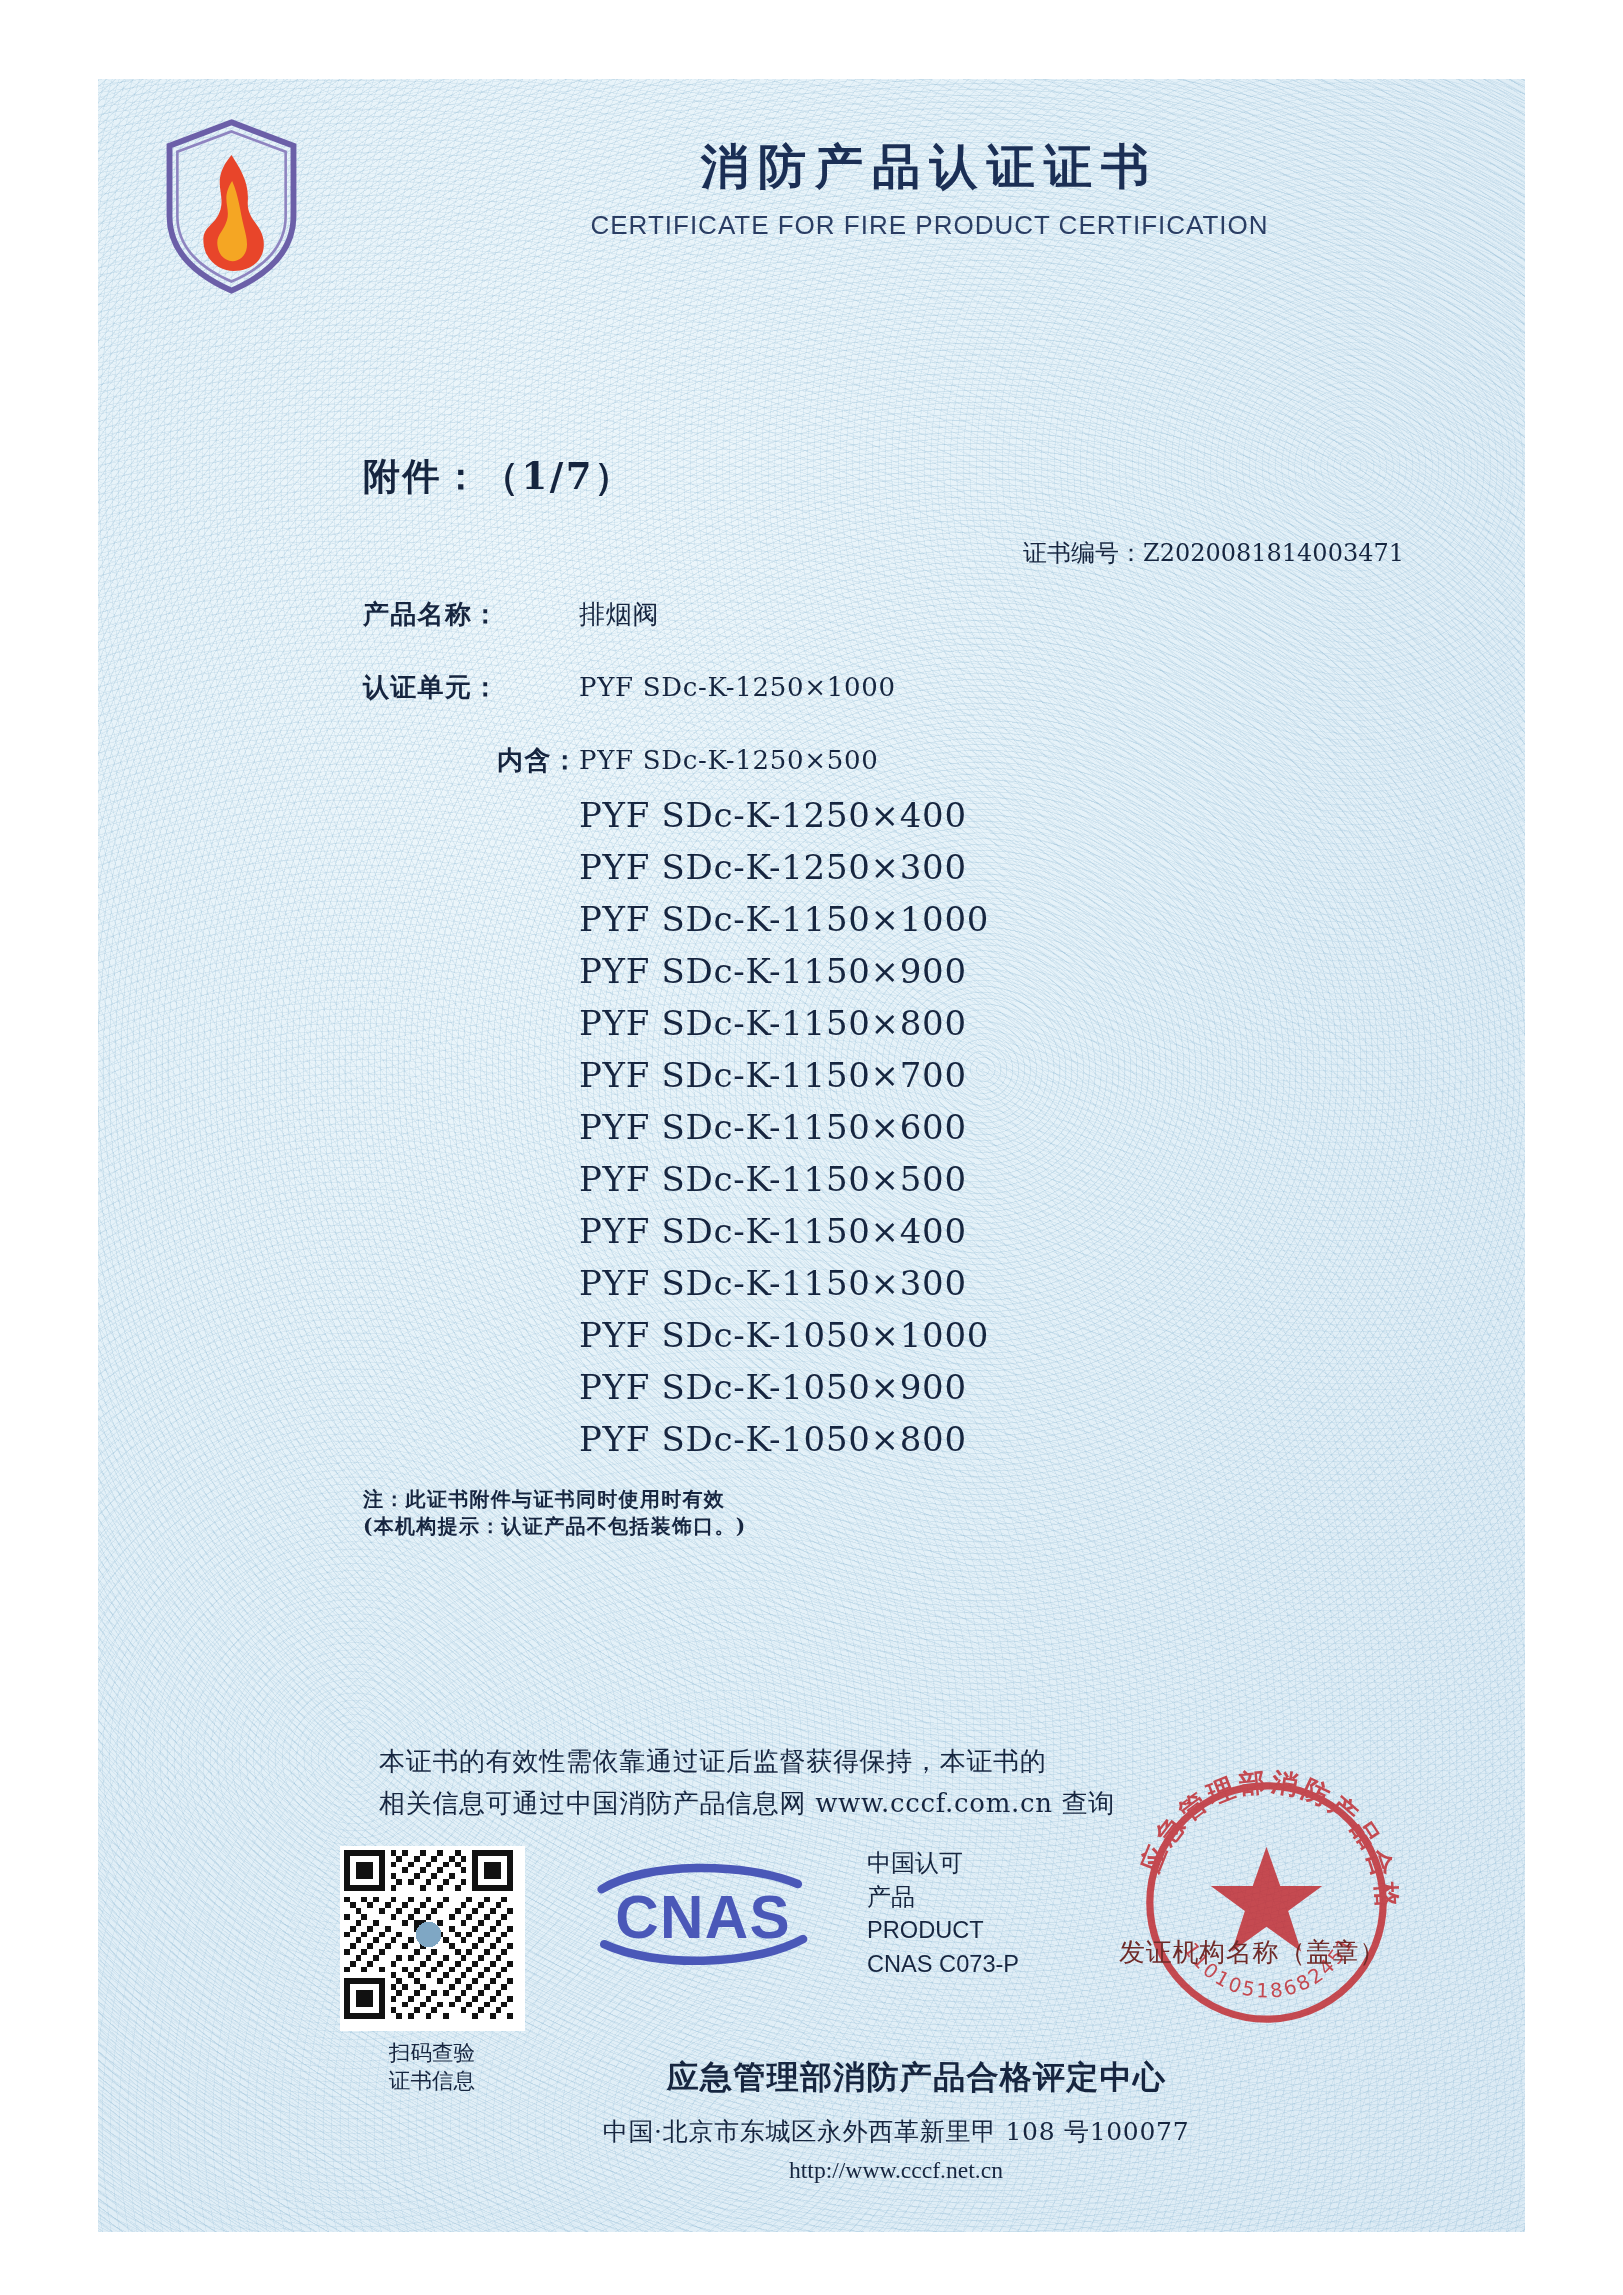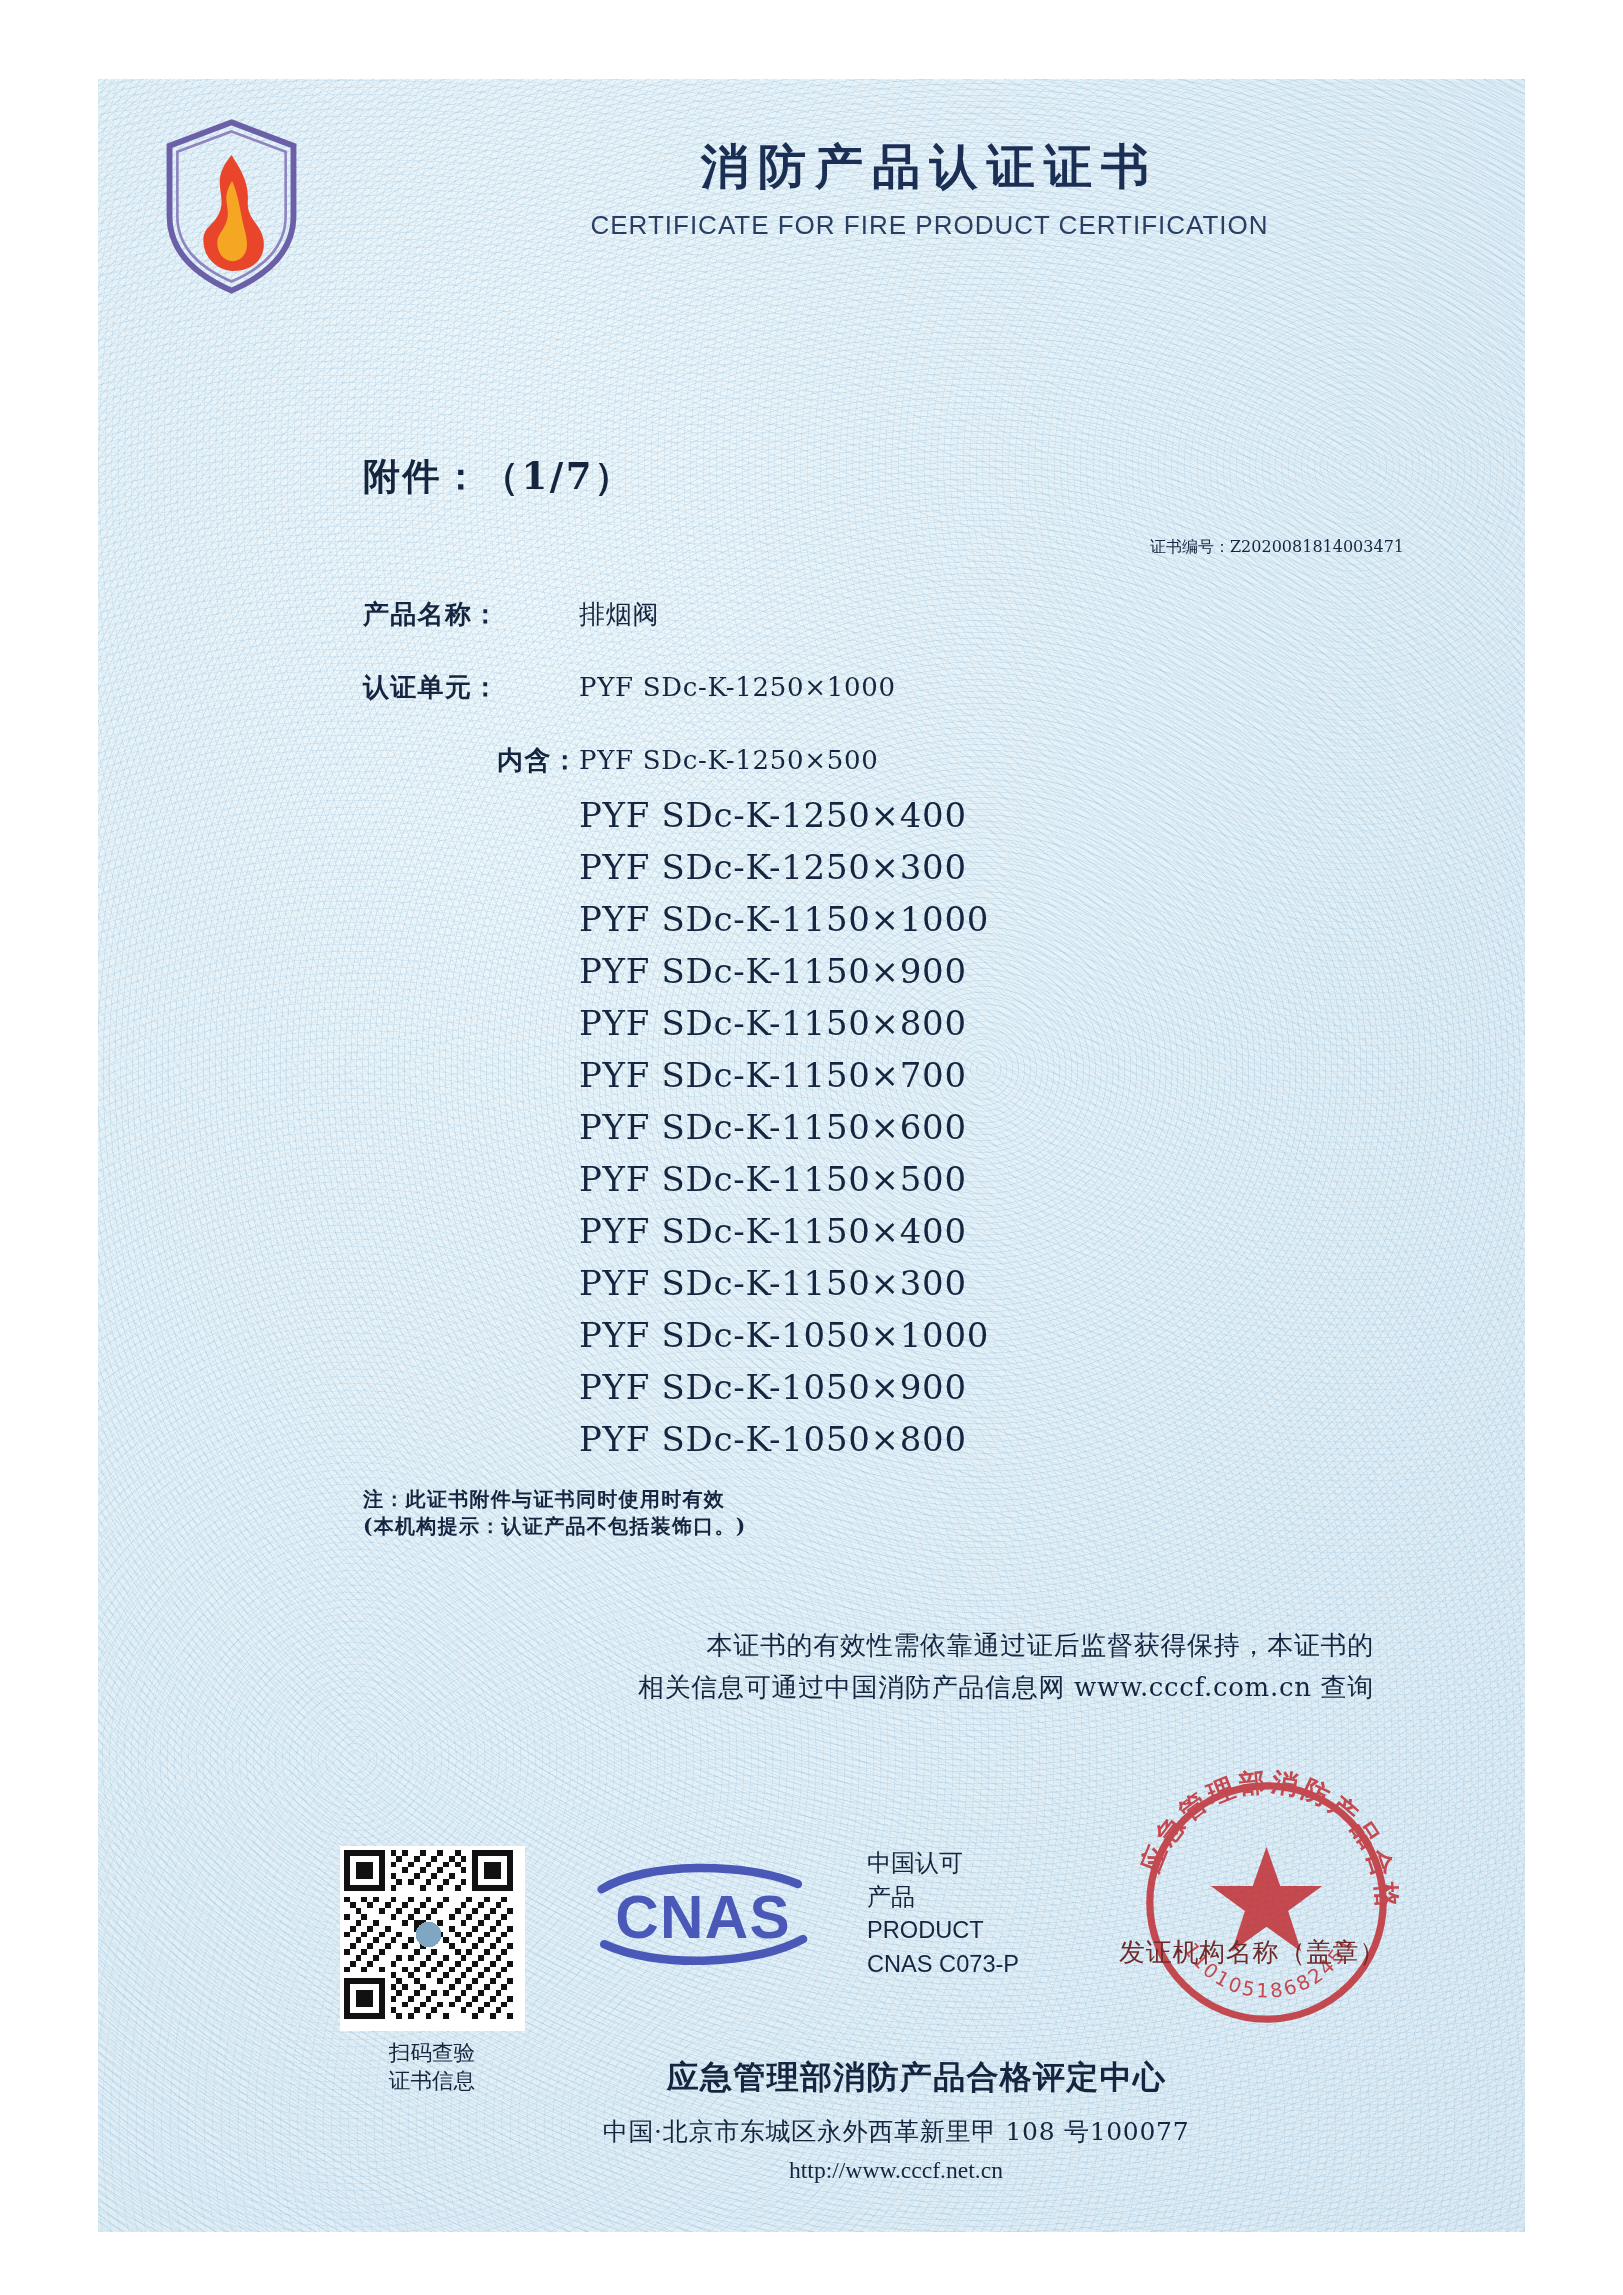--- a/index.html
+++ b/index.html
@@ -95,21 +95,21 @@
     color: #16253f;
     font-weight: 600;
     font-family: "DejaVu Serif", "Liberation Serif", serif;
   }
 
   
   .cert-no {
     position: absolute;
     right: 121px;
     top: 458px;
-    font-size: 16px;
+    font-size: 24px;
     color: #16253f;
     font-family: "DejaVu Serif", "Liberation Serif", serif;
     white-space: nowrap;
   }
 
   
   .fields {
     position: absolute;
     left: 265px;
     top: 497px;
@@ -164,23 +164,23 @@
     color: #16253f;
     font-family: "DejaVu Serif", "Liberation Serif", serif;
     letter-spacing: 1.3px;
     line-height: 1.35;
   }
 
   
   .validity {
     position: absolute;
     left: 281px;
-    top: 1546px;
+    top: 1662px;
     width: 995px;
-    text-align: right;
+    text-align: left;
     font-size: 26px;
     line-height: 1.6;
     color: #16253f;
     font-family: "DejaVu Serif", "Liberation Serif", serif;
     letter-spacing: 0.7px;
   }
 
   
   .qr {
     position: absolute;

